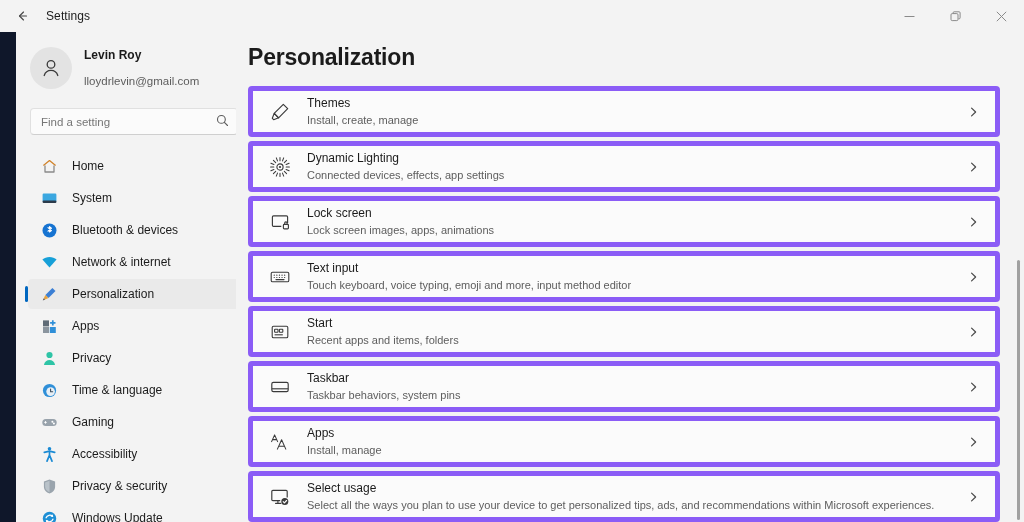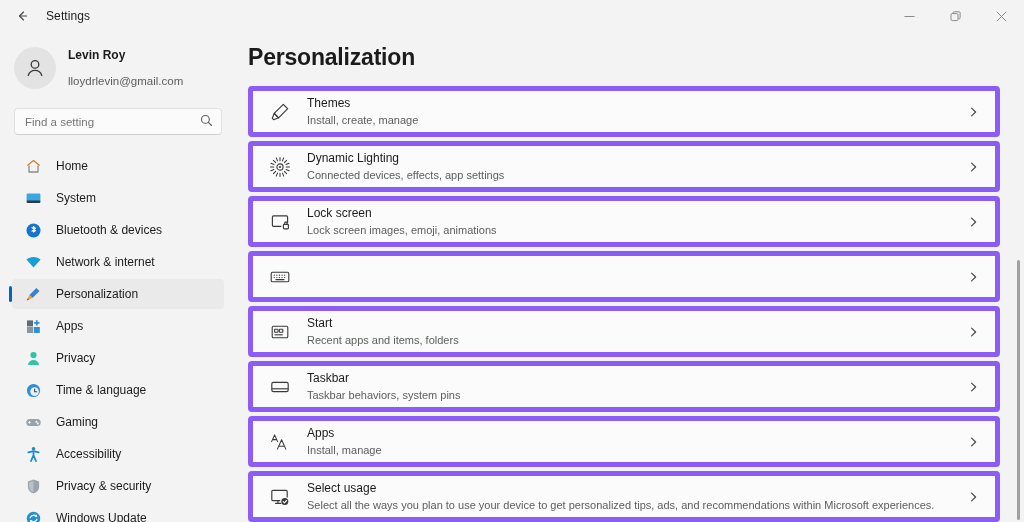--- a/index.html
+++ b/index.html
@@ -29,21 +29,21 @@
   }
   .win-controls { position: absolute; right: 0; top: 0; height: 32px; display: flex; }
   .win-btn {
     width: 46px; height: 32px; display: flex; align-items: center; justify-content: center;
     color: #8a8a8a;
   }
   .win-btn svg { display: block; }
 
   
   .sidebar {
-    position: absolute; left: 0; top: 32px; width: 236px; height: 490px;
+    position: absolute; left: 16px; top: 32px; width: 236px; height: 490px;
     background: #f3f3f3;
   }
   .account {
     display: flex; align-items: center; padding: 10px 0 0 14px; height: 62px;
   }
   .avatar {
     width: 42px; height: 42px; border-radius: 50%;
     background: #e3e3e3; display: flex; align-items: center; justify-content: center;
     flex: none;
   }
@@ -360,40 +360,44 @@
       <div class="card">
         <span class="card-ico">
           <svg width="22" height="22" viewBox="0 0 22 22" fill="none" stroke="#3a3a3a" stroke-width="1.15">
             <path d="M18.6 12.1V5.9a1.1 1.1 0 0 0-1.1-1.1H4.5a1.1 1.1 0 0 0-1.1 1.1v8.3a1.1 1.1 0 0 0 1.1 1.1h7.8"></path>
             <rect x="14.4" y="13.4" width="5" height="4.4" rx=".8"></rect>
             <path d="M15.7 13.3v-1.2a1.2 1.2 0 0 1 2.4 0v1.2"></path>
           </svg>
         </span>
         <div class="card-text">
           <div class="card-title">Lock screen</div>
-          <div class="card-sub">Lock screen images, emoji, animations</div>
+          <div class="card-sub">Lock screen images, apps, animations</div>
         </div>
         <span class="chevron">
           <svg width="11" height="11" viewBox="0 0 11 11" fill="none" stroke="#4a4a4a" stroke-width="1.25" stroke-linecap="round" stroke-linejoin="round">
               <path d="M3.6 1.6l4 3.9-4 3.9"></path>
             </svg>
         </span>
       </div>
 
       <div class="card">
         <span class="card-ico">
           <svg width="22" height="22" viewBox="0 0 22 22" fill="none" stroke="#3a3a3a" stroke-width="1.1">
             <rect x="2.2" y="6.2" width="17.6" height="9.6" rx="1.4"></rect>
             <g stroke-width="1.2" stroke-linecap="round">
               <path d="M5.2 9.2h.1M7.8 9.2h.1M10.4 9.2h.1M13 9.2h.1M15.6 9.2h.1
                        M5.2 11.5h.1M7.8 11.5h.1M10.4 11.5h.1M13 11.5h.1M15.6 11.5h.1
                        M7 13.6h8"></path>
             </g>
           </svg>
         </span>
+        <div class="card-text">
+          <div class="card-title">Text input</div>
+          <div class="card-sub">Touch keyboard, voice typing, emoji and more, input method editor</div>
+        </div>
         <span class="chevron">
           <svg width="11" height="11" viewBox="0 0 11 11" fill="none" stroke="#4a4a4a" stroke-width="1.25" stroke-linecap="round" stroke-linejoin="round">
               <path d="M3.6 1.6l4 3.9-4 3.9"></path>
             </svg>
         </span>
       </div>
 
       <div class="card">
         <span class="card-ico">
           <svg width="22" height="22" viewBox="0 0 22 22" fill="none" stroke="#3a3a3a" stroke-width="1.1">

